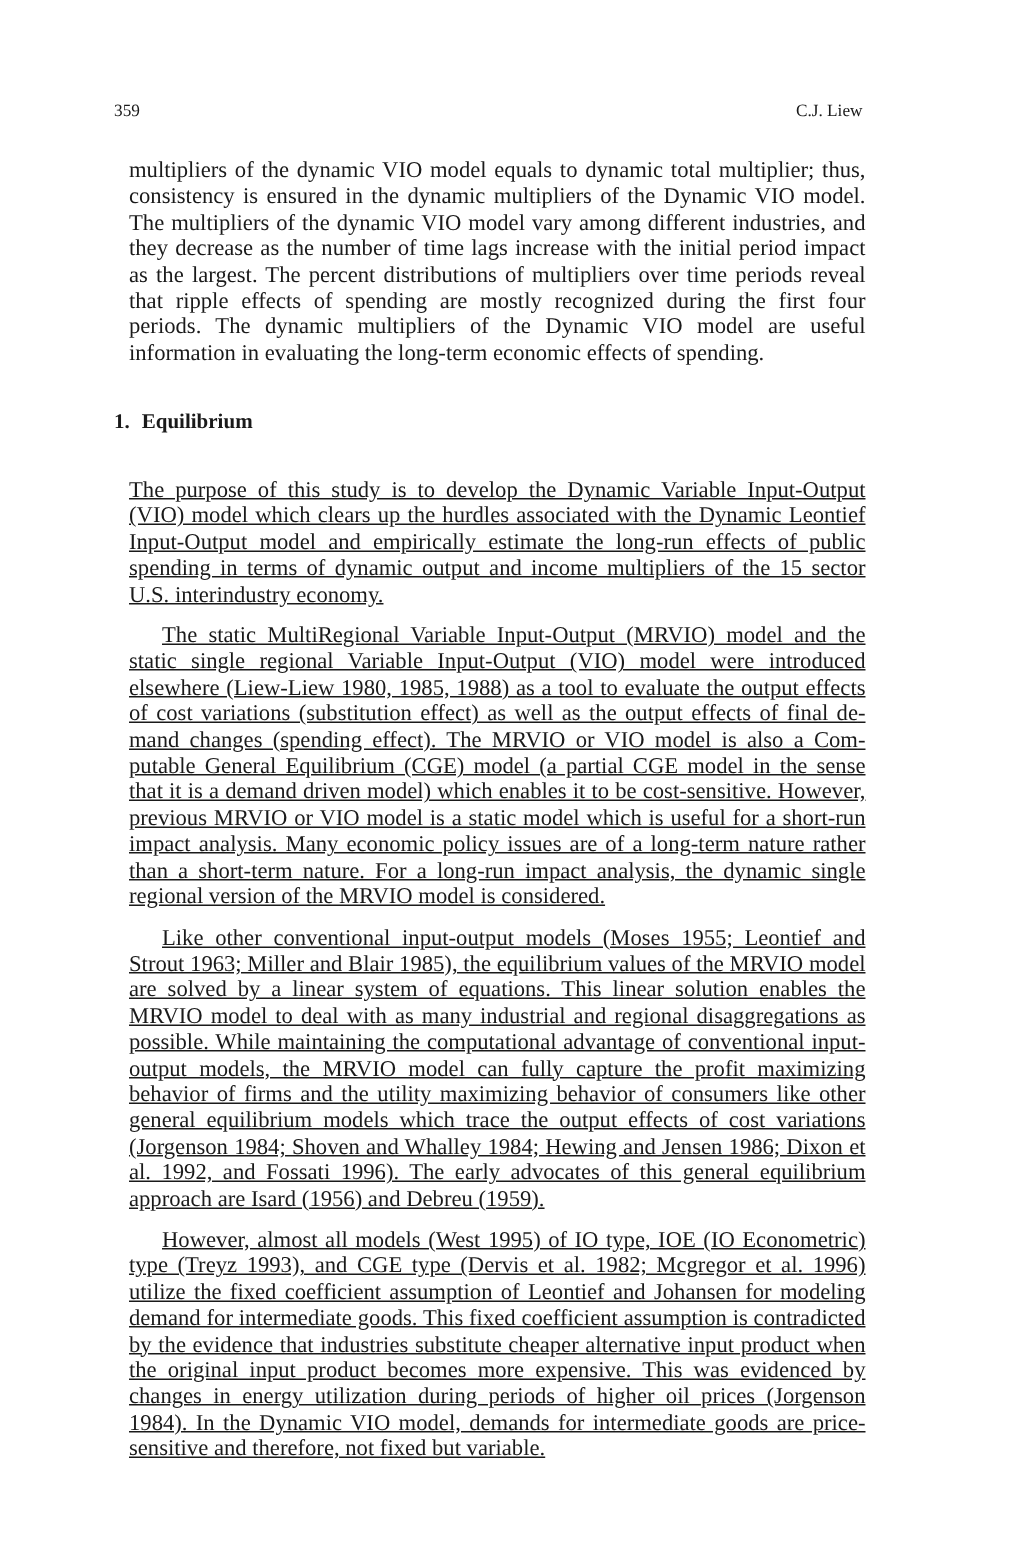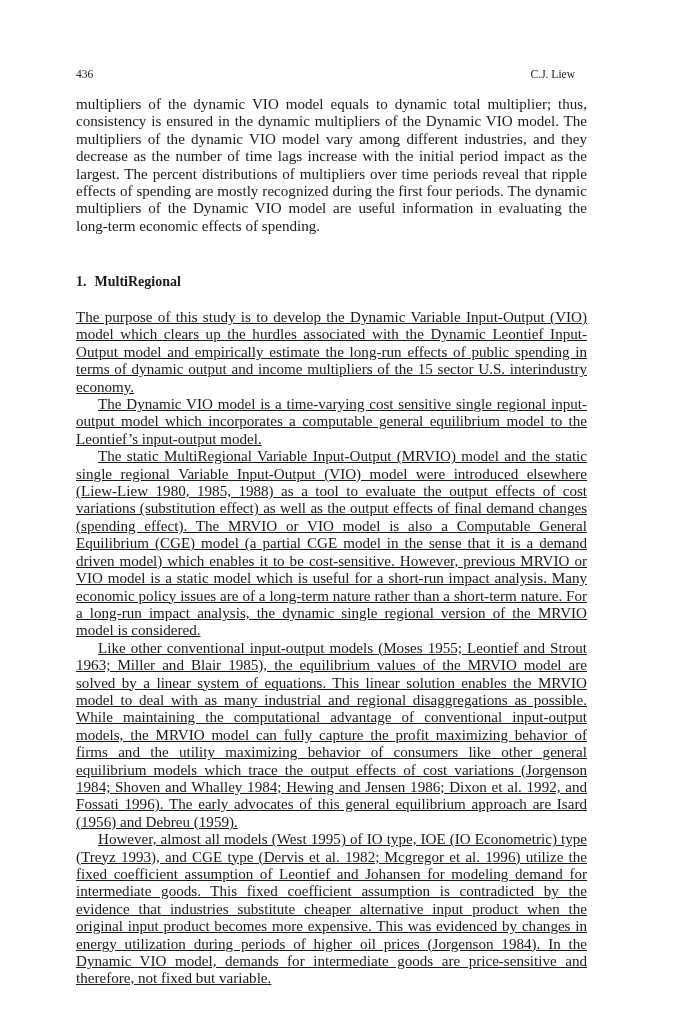--- a/index.html
+++ b/index.html
@@ -30,52 +30,51 @@
     .body-text {
       position: absolute;
       left: 76px;
       width: 511px;
       font-size: 15.1px;
       line-height: 17.4px;
       text-align: justify;
       hyphens: manual;
     }
     .body-text p {
-      margin: 0;
+      margin: 10px;
     }
     .body-text p.indent {
       text-indent: 22px;
     }
     #abstract-tail { top: 96px; }
     #intro-heading {
       position: absolute;
       left: 76px;
       top: 273px;
       font-size: 14px;
       font-weight: bold;
       line-height: 18px;
     }
     #intro-heading .num { margin-right: 8px; }
     #intro-body { top: 309px; text-decoration: underline; }
   </style>
 </head>
 <body>
 
 <div class="running-head">
-  <span class="page-num">436</span>
+  <span class="page-num">359</span>
   <span class="author">C.J. Liew</span>
 </div>
 
 <div class="body-text" id="abstract-tail">
   <p>multipliers of the dynamic VIO model equals to dynamic total multiplier; thus, consistency is ensured in the dynamic multipliers of the Dynamic VIO model. The multipliers of the dynamic VIO model vary among different in­dustries, and they decrease as the number of time lags increase with the initial period impact as the largest. The percent distributions of multipliers over time periods reveal that ripple effects of spending are mostly recognized during the first four periods. The dynamic multipliers of the Dynamic VIO model are useful information in evaluating the long-term economic effects of spending.</p>
 </div>
 
 <div id="intro-heading">
-  <span class="num">1.</span><span>MultiRegional</span>
+  <span class="num">1.</span><span>Equilibrium</span>
 </div>
 
 <div class="body-text" id="intro-body">
   <p>The purpose of this study is to develop the Dynamic Variable Input-Output (VIO) model which clears up the hurdles associated with the Dynamic Leon­tief Input-Output model and empirically estimate the long-run effects of public spending in terms of dynamic output and income multipliers of the 15 sector U.S. interindustry economy.</p>
-  <p class="indent">The Dynamic VIO model is a time-varying cost sensitive single regional input-output model which incorporates a computable general equilibrium model to the Leontief’s input-output model.</p>
   <p class="indent">The static MultiRegional Variable Input-Output (MRVIO) model and the static single regional Variable Input-Output (VIO) model were introduced elsewhere (Liew-Liew 1980, 1985, 1988) as a tool to evaluate the output effects of cost variations (substitution effect) as well as the output effects of final de­mand changes (spending effect). The MRVIO or VIO model is also a Com­putable General Equilibrium (CGE) model (a partial CGE model in the sense that it is a demand driven model) which enables it to be cost-sensitive. How­ever, previous MRVIO or VIO model is a static model which is useful for a short-run impact analysis. Many economic policy issues are of a long-term nature rather than a short-term nature. For a long-run impact analysis, the dynamic single regional version of the MRVIO model is considered.</p>
   <p class="indent">Like other conventional input-output models (Moses 1955; Leontief and Strout 1963; Miller and Blair 1985), the equilibrium values of the MRVIO model are solved by a linear system of equations. This linear solution enables the MRVIO model to deal with as many industrial and regional disaggrega­tions as possible. While maintaining the computational advantage of conven­tional input-output models, the MRVIO model can fully capture the profit maximizing behavior of firms and the utility maximizing behavior of con­sumers like other general equilibrium models which trace the output effects of cost variations (Jorgenson 1984; Shoven and Whalley 1984; Hewing and Jensen 1986; Dixon et al. 1992, and Fossati 1996). The early advocates of this general equilibrium approach are Isard (1956) and Debreu (1959).</p>
   <p class="indent">However, almost all models (West 1995) of IO type, IOE (IO Econo­metric) type (Treyz 1993), and CGE type (Dervis et al. 1982; Mcgregor et al. 1996) utilize the fixed coefficient assumption of Leontief and Johansen for modeling demand for intermediate goods. This fixed coefficient assumption is contradicted by the evidence that industries substitute cheaper alternative input product when the original input product becomes more expensive. This was evidenced by changes in energy utilization during periods of higher oil prices (Jorgenson 1984). In the Dynamic VIO model, demands for interme­diate goods are price-sensitive and therefore, not fixed but variable.</p>
 </div>
 
 </body></html>

